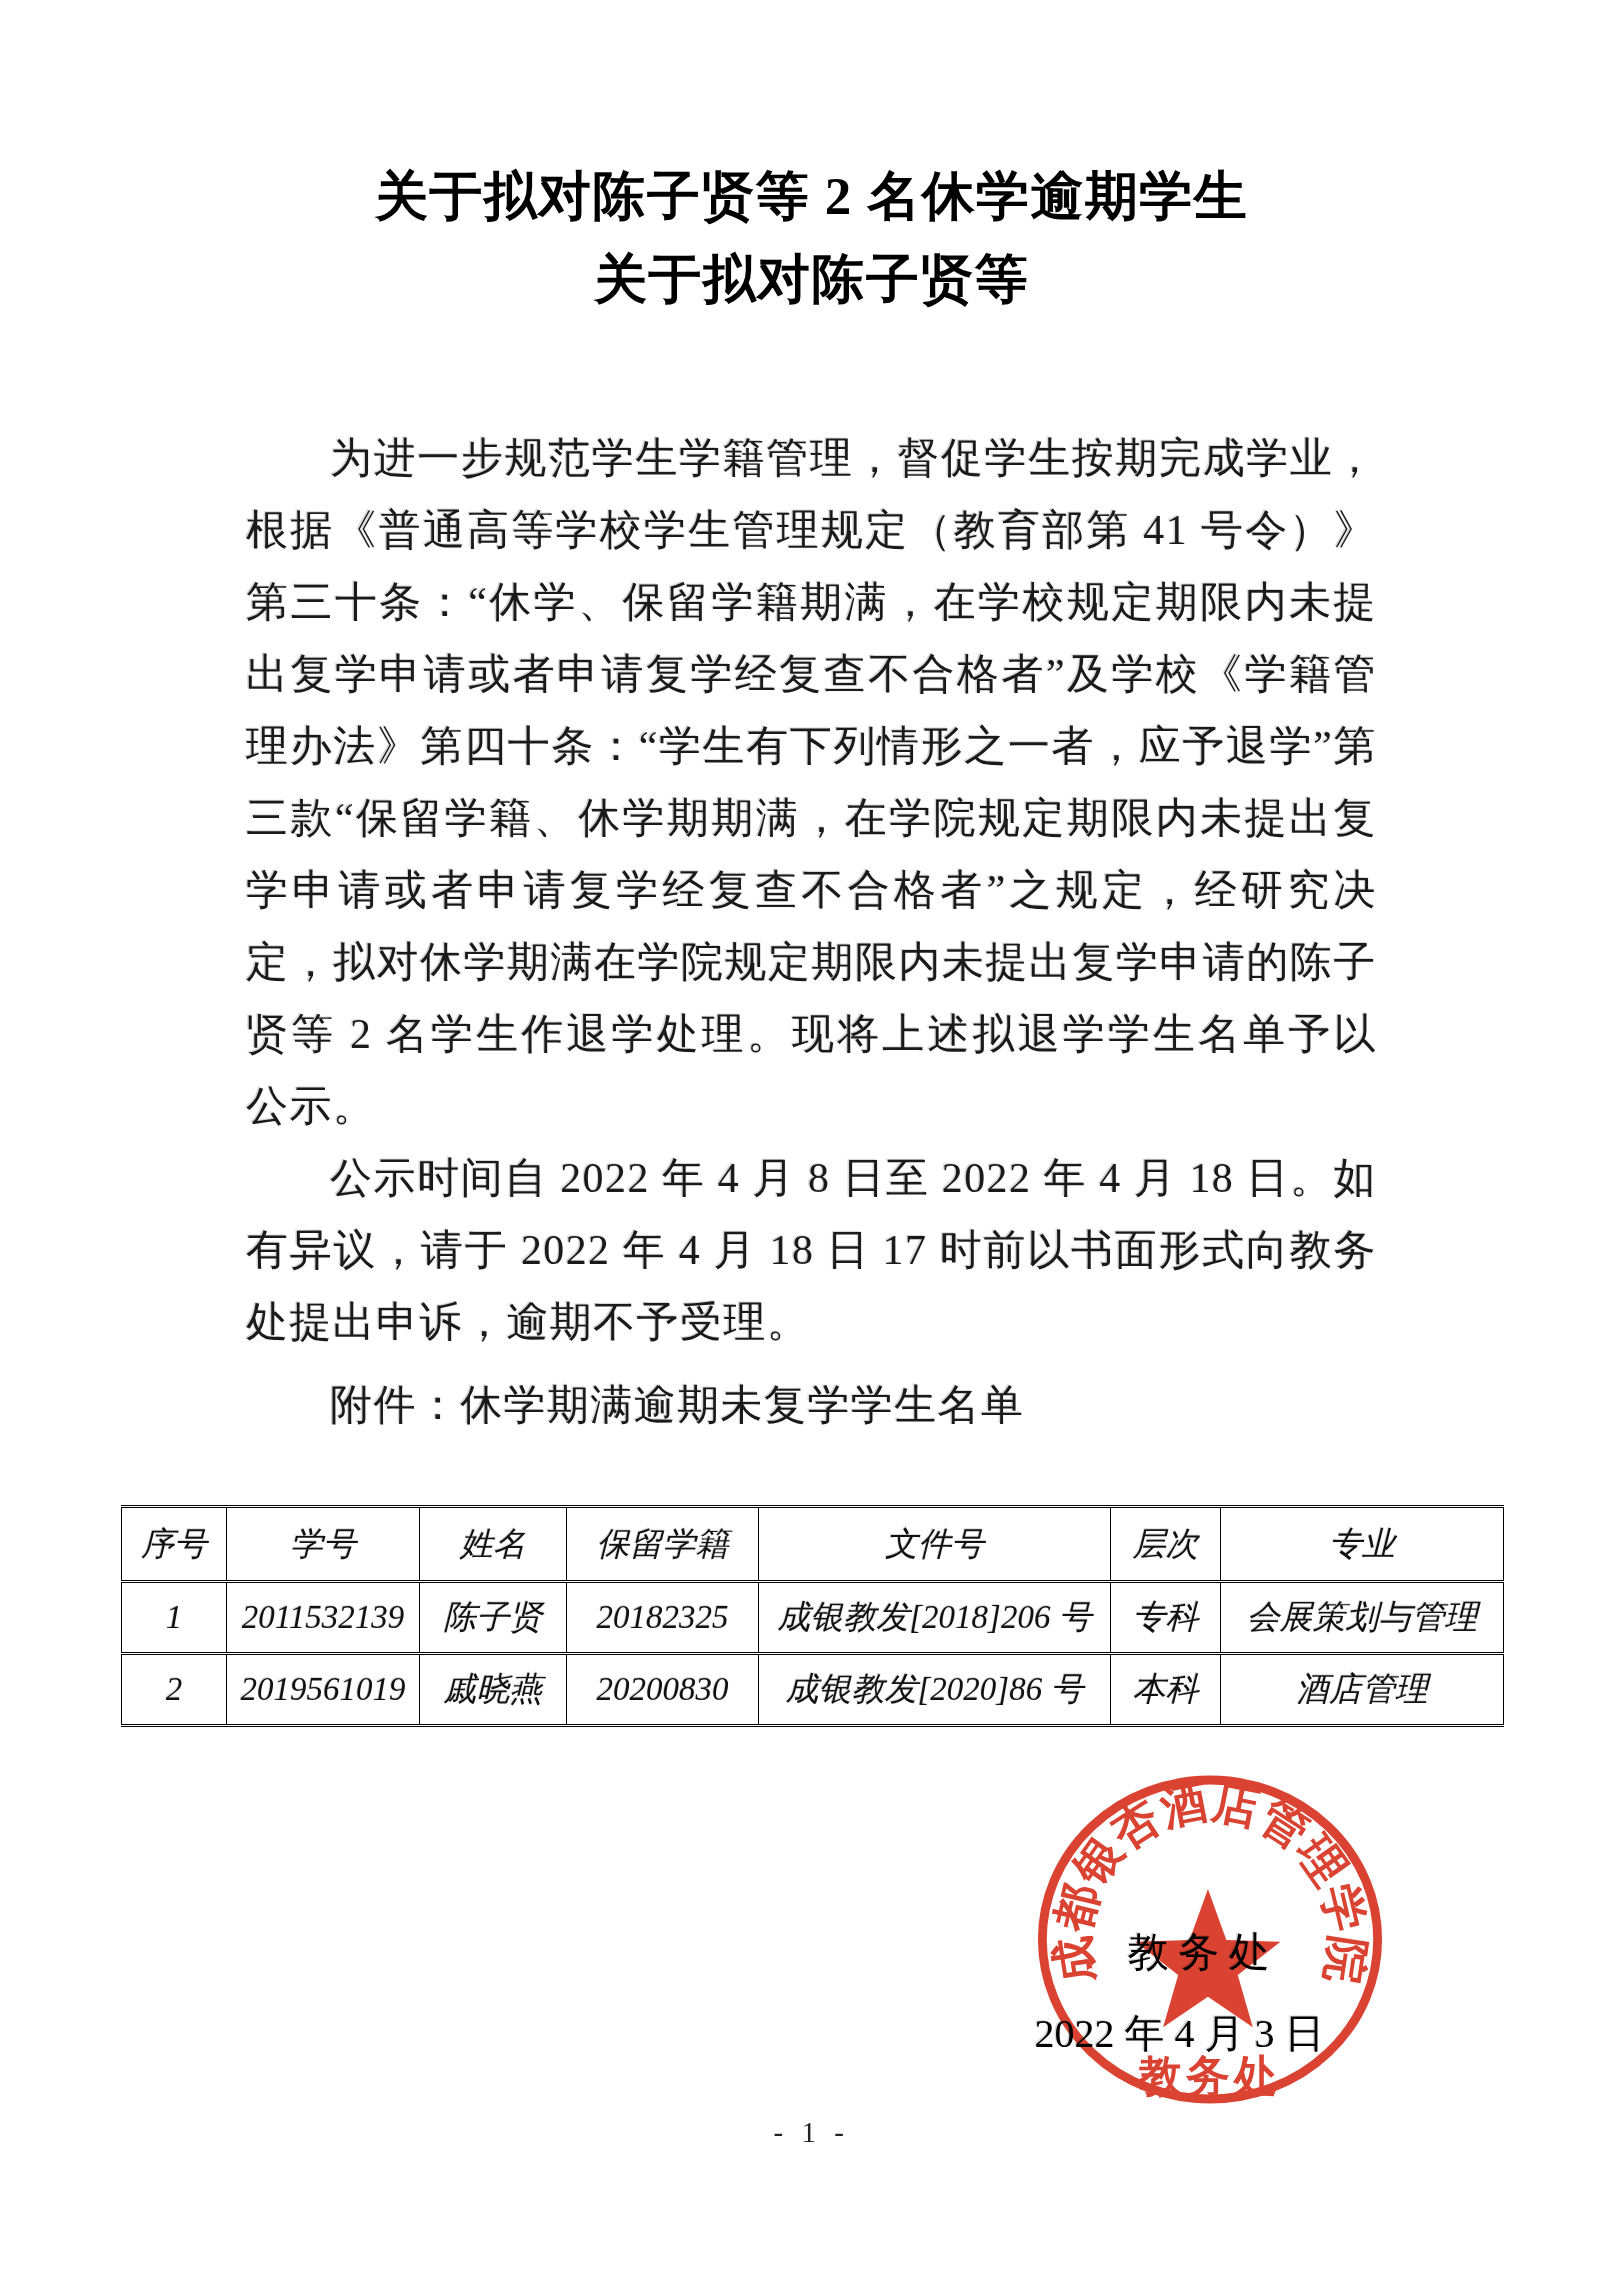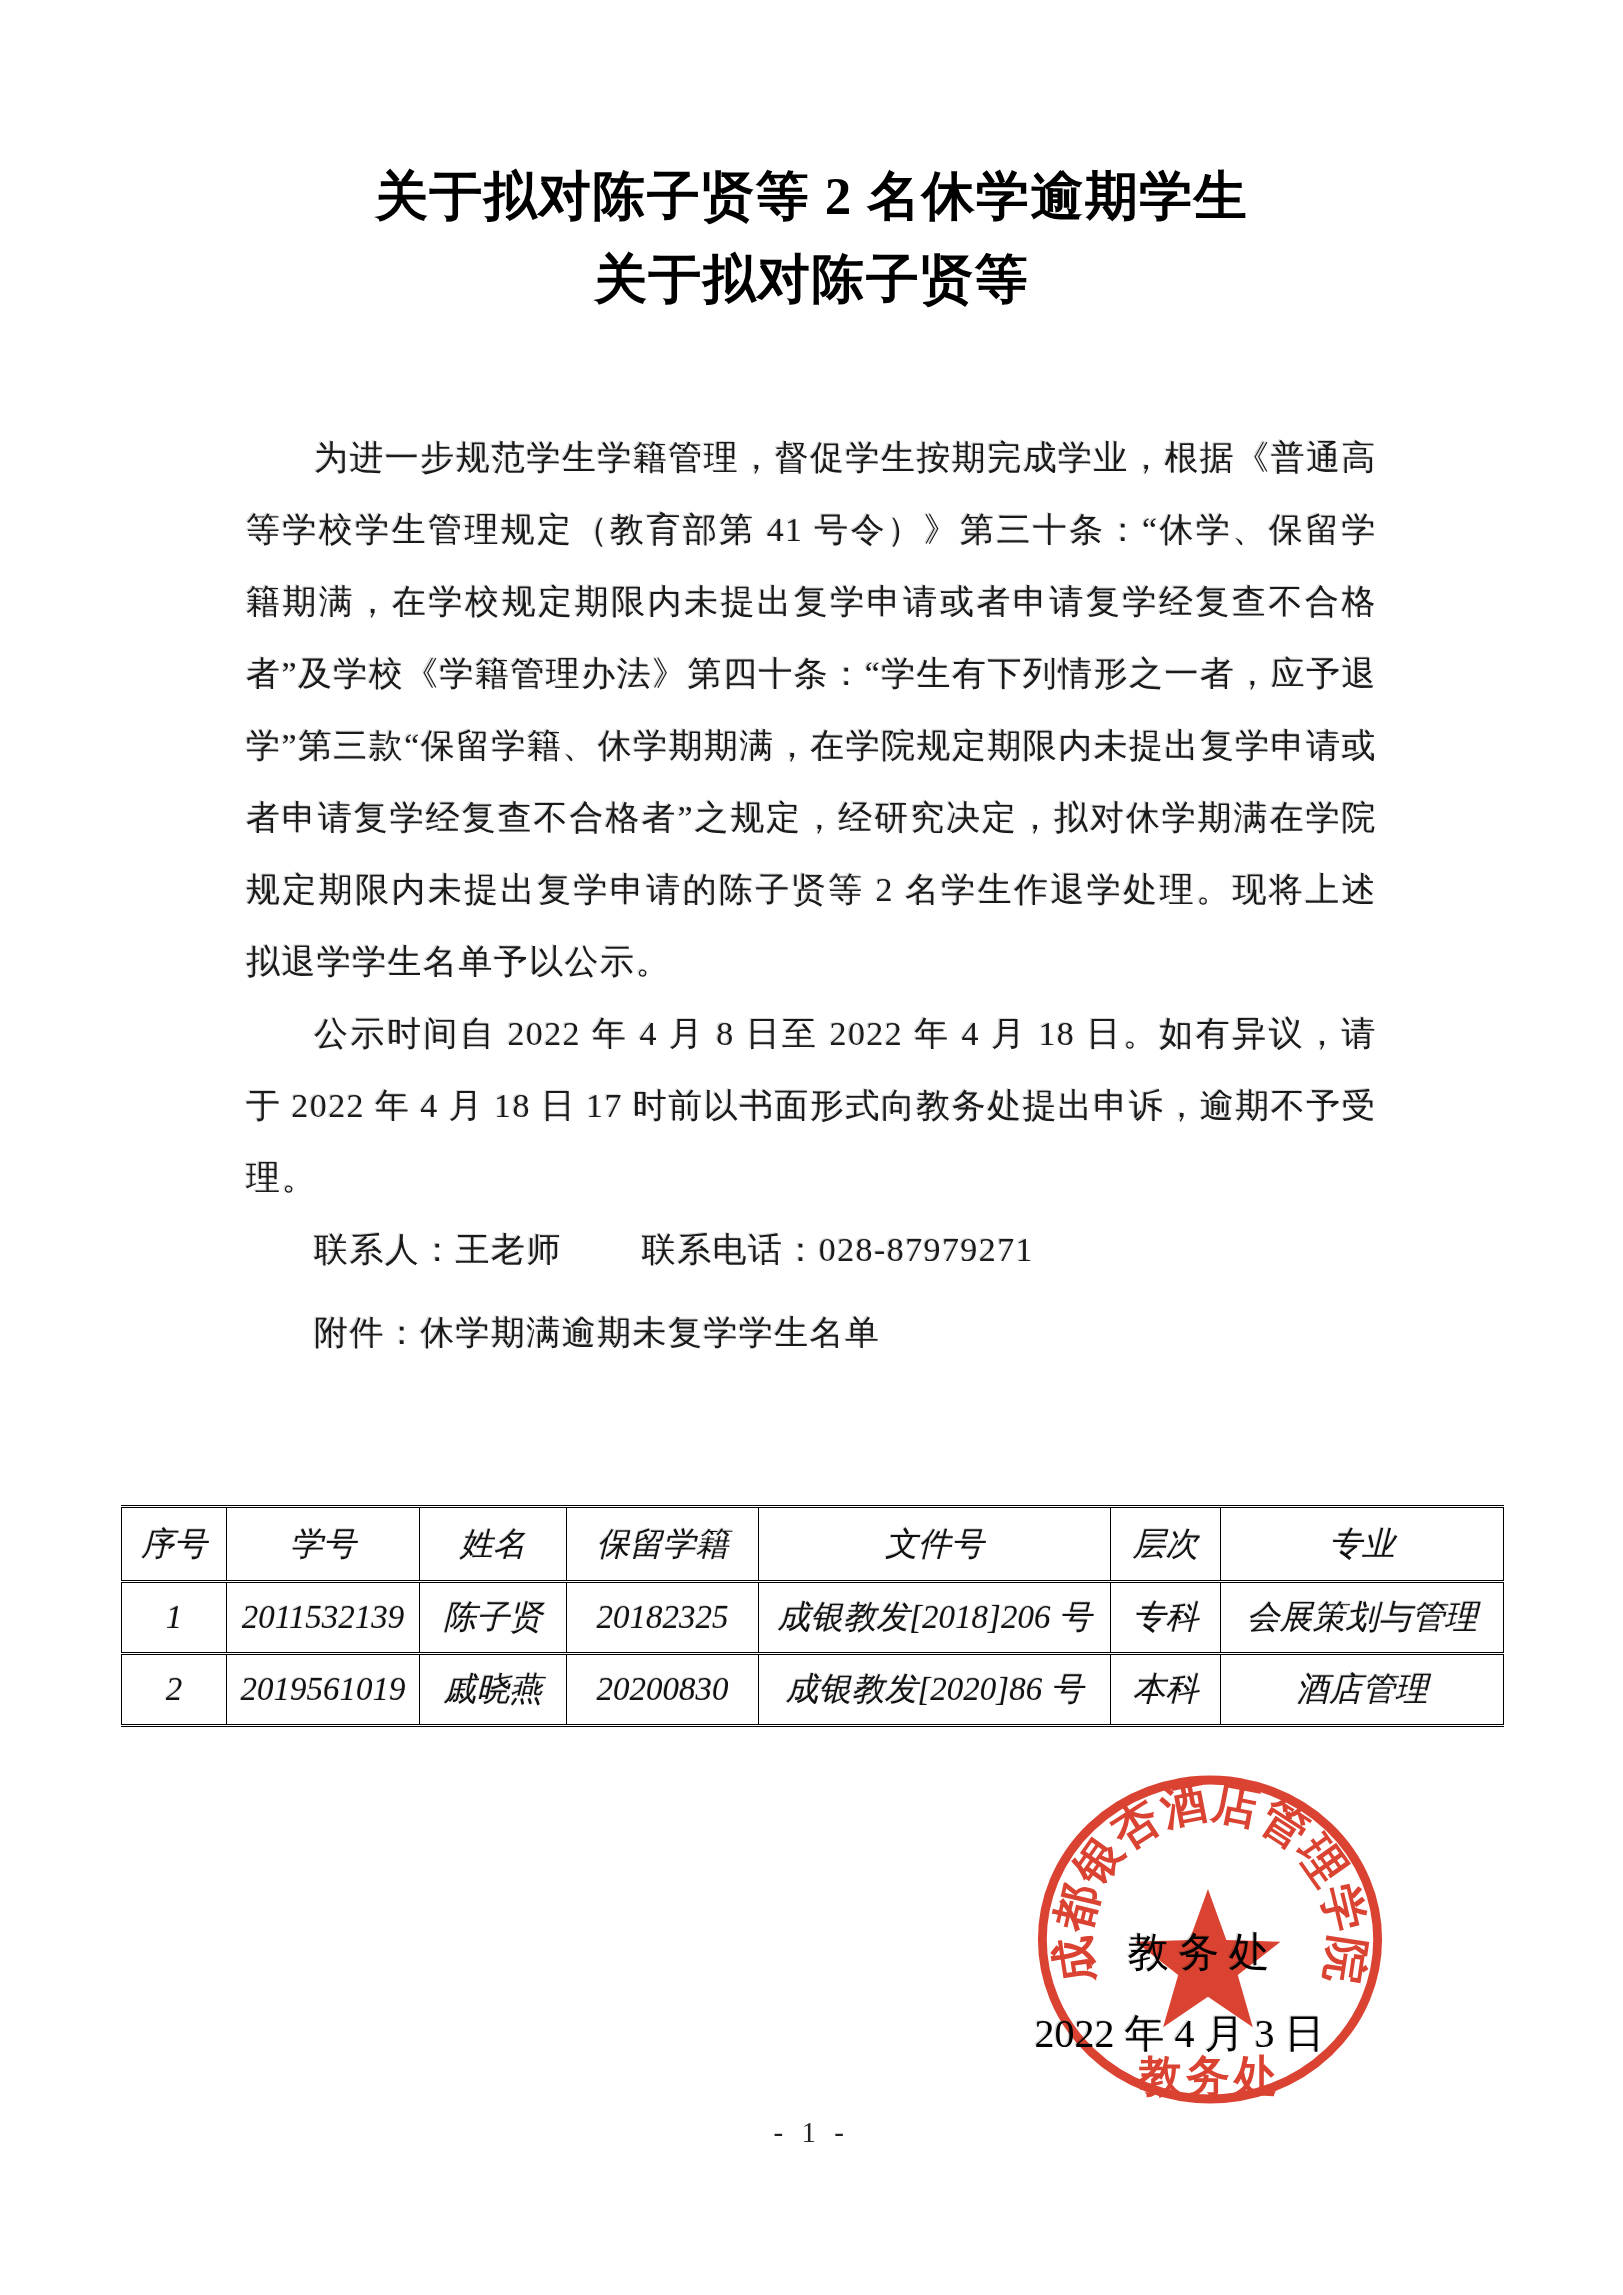--- a/index.html
+++ b/index.html
@@ -6,21 +6,21 @@
   .page {
     position:relative; width:1623px; height:2295px; background:#ffffff;
     overflow:hidden; color:#1a1a1a;
     font-family:"Liberation Serif","DejaVu Serif",serif;
   }
   .title {
     margin:0; padding-top:155px; text-align:center;
     font-size:53px; font-weight:bold; line-height:83px; letter-spacing:1.4px; color:#000;
   }
   .body-text {
-    margin:101px 246px 0 246px; font-size:34px; line-height:72px;
+    margin:101px 246px 0 246px; font-size:42px; line-height:72px;
     letter-spacing:1.4px; text-align:justify;
     text-shadow:-1.4px -1.4px 0 rgba(0,0,0,0.16);
   }
   .para { margin:0; text-indent:2em; }
   .contact-gap { display:inline-block; width:80px; }
   .attachment { margin-top:11px; }
   table.notice-table {
     position:absolute; top:1505px; left:121px; width:1383px;
     border-collapse:collapse; table-layout:fixed;
     font-size:33px; text-align:center; color:#111;
@@ -60,21 +60,20 @@
 <div class="page">
 
   <h1 class="title">
     <div>关于拟对陈子贤等 2 名休学逾期学生</div>
     <div>关于拟对陈子贤等</div>
   </h1>
 
   <div class="body-text">
     <p class="para">为进一步规范学生学籍管理，督促学生按期完成学业，根据《普通高等学校学生管理规定（教育部第 41 号令）》第三十条：“休学、保留学籍期满，在学校规定期限内未提出复学申请或者申请复学经复查不合格者”及学校《学籍管理办法》第四十条：“学生有下列情形之一者，应予退学”第三款“保留学籍、休学期期满，在学院规定期限内未提出复学申请或者申请复学经复查不合格者”之规定，经研究决定，拟对休学期满在学院规定期限内未提出复学申请的陈子贤等 2 名学生作退学处理。现将上述拟退学学生名单予以公示。</p>
     <p class="para">公示时间自 2022 年 4 月 8 日至 2022 年 4 月 18 日。如有异议，请于 2022 年 4 月 18 日 17 时前以书面形式向教务处提出申诉，逾期不予受理。</p>
-    <p class="para"><span>联系人：王老师</span><span class="contact-gap"></span><span>联系电话：028-87979271</span></p>
     <p class="para attachment">附件：休学期满逾期未复学学生名单</p>
   </div>
 
   <table class="notice-table">
     <colgroup>
       <col class="col-no">
         <col class="col-id">
         <col class="col-name">
         <col class="col-time">
       <col class="col-doc">

